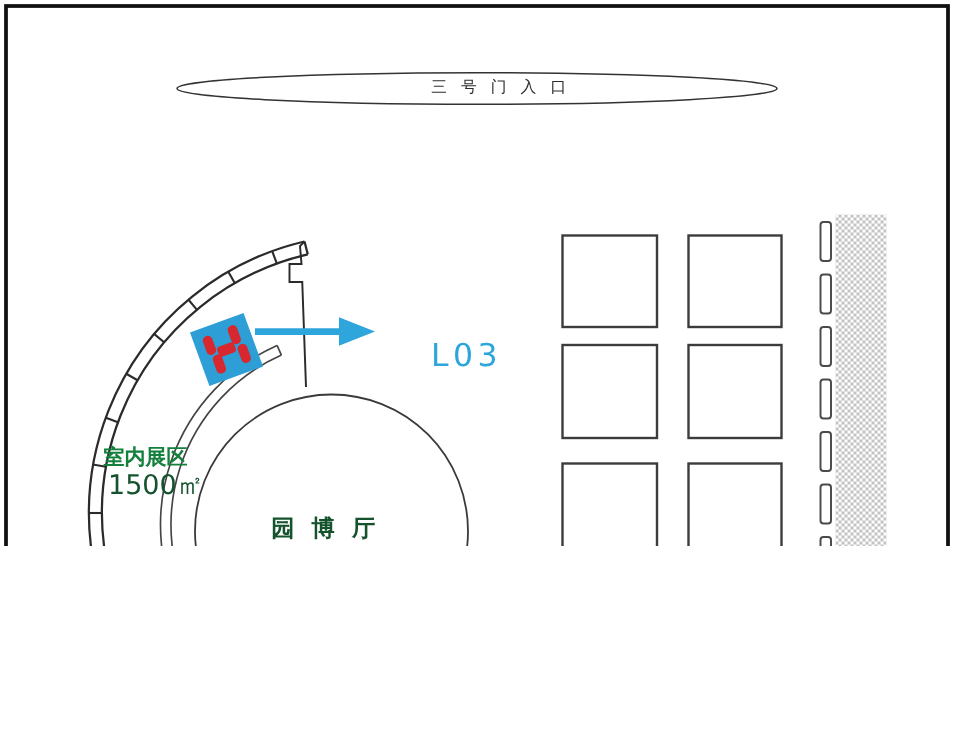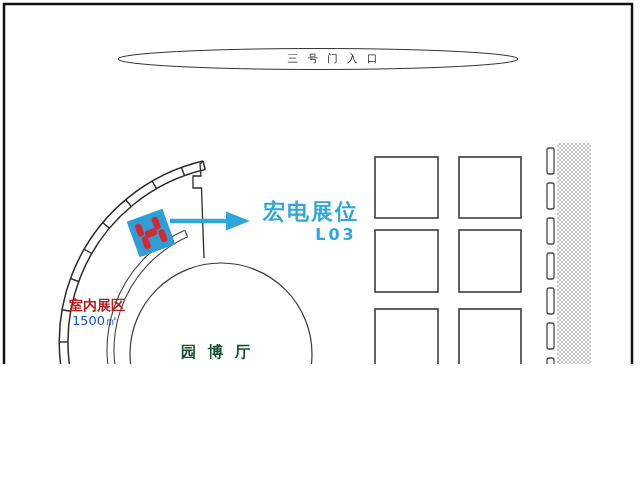--- a/index.html
+++ b/index.html
@@ -6,23 +6,23 @@
   .canvas{
     position:relative;width:640px;height:364px;background:#ffffff;overflow:hidden;
     font-family:"DejaVu Sans","Liberation Sans",sans-serif;color:#1a1a1a;
   }
   .plan-svg{position:absolute;left:0;top:0;}
   .label{position:absolute;white-space:nowrap;line-height:1.1;}
   .centered{transform:translateX(-50%);}
   .entrance-label{left:334px;top:53px;font-size:10.5px;letter-spacing:3px;color:#2b2b2b;}
   .openair-label{left:322px;top:101px;font-size:13.5px;font-weight:bold;color:#111;}
   .callout-name{left:311px;top:200px;font-size:22px;font-weight:bold;letter-spacing:2px;color:#2ea6dc;}
-  .callout-number{left:311px;top:226px;font-size:16px;font-weight:bold;letter-spacing:3px;color:#2ea6dc;margin-left:25px;}
-  .indoor-label{left:69px;top:298px;font-size:14px;font-weight:bold;color:#b91c1c;}
-  .indoor-size{left:72px;top:314px;font-size:13px;color:#1d4ed8;}
+  .callout-number{left:311px;top:226px;font-size:21px;font-weight:normal;letter-spacing:3px;color:#2ea6dc;}
+  .indoor-label{left:69px;top:298px;font-size:14px;font-weight:bold;color:#15803d;}
+  .indoor-size{left:72px;top:314px;font-size:18px;color:#14532d;}
   .hall-label{left:217px;top:344px;font-size:15.5px;font-weight:bold;letter-spacing:3px;color:#14532d;}
   .hatch-strip{
     position:absolute;left:557px;top:143px;width:34px;height:344px;
     background:repeating-conic-gradient(#c3c3c3 0% 25%, transparent 0% 50%) 0 0 / 4px 4px;
   }
 </style>
 </head>
 <body>
 
 <div class="canvas">
@@ -106,21 +106,20 @@
       <rect x="547" y="393" width="7" height="26" rx="2"></rect>
       <rect x="547" y="428" width="7" height="26" rx="2"></rect>
     </g>
   </svg>
 
   <div class="hatch-strip"></div>
 
   <div class="label centered entrance-label">三 号 门 入 口</div>
 
 
-  <div class="label centered callout-name">宏电展位</div>
 
   <div class="label centered callout-number">L03</div>
 
   <div class="label indoor-label">室内展区</div>
 
   <div class="label indoor-size">1500㎡</div>
 
   <div class="label centered hall-label">园 博 厅</div>
 
 </div>

